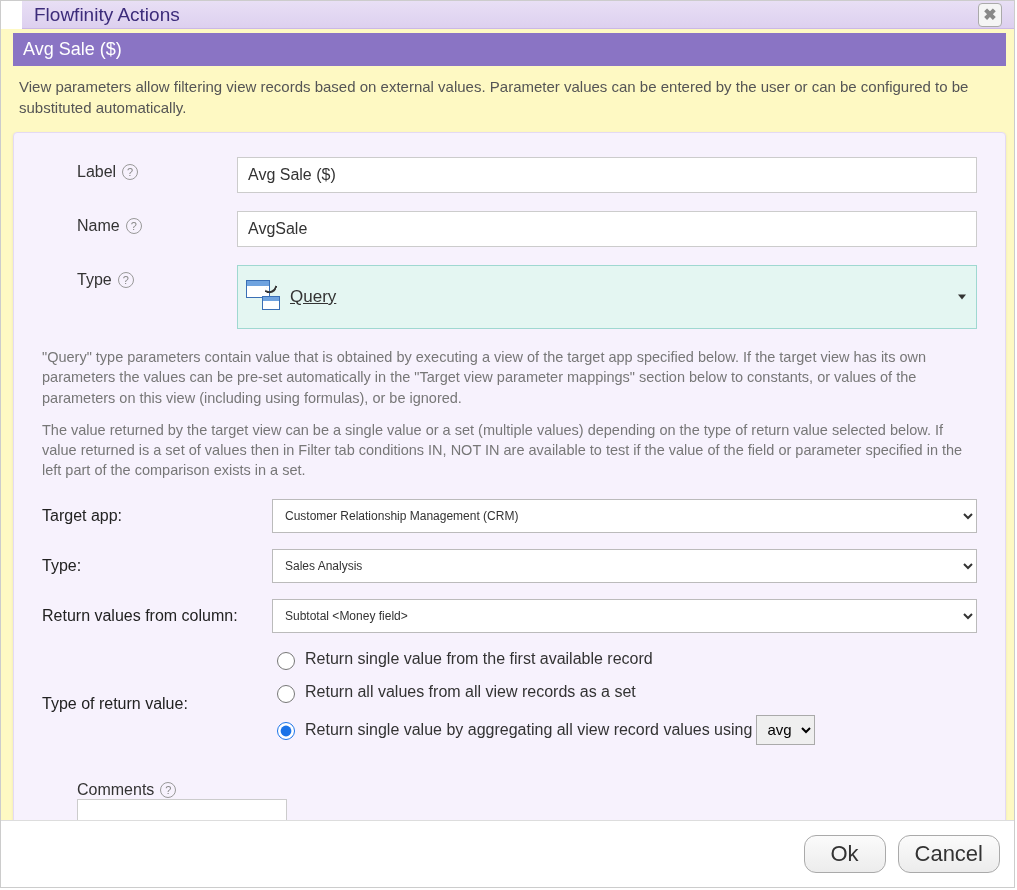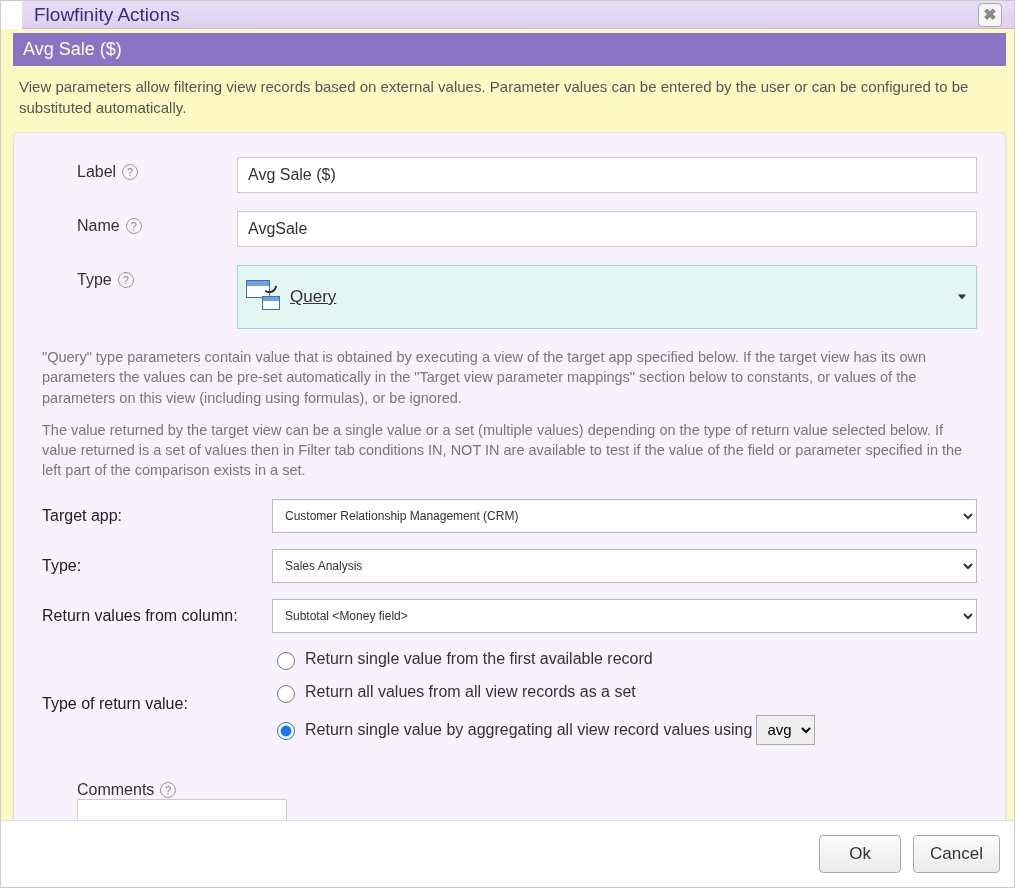--- a/index.html
+++ b/index.html
@@ -249,23 +249,23 @@
     border-top:1px solid #ddd;
     padding:14px 14px;
     display:flex;
     justify-content:flex-end;
     gap:12px;
     background:#fff;
   }
   .btn {
     min-width:82px;
     height:38px;
-    font-size:17px;
+    font-size:22px;
     border:1px solid #aaa;
-    border-radius:4px;
+    border-radius:12px;
     background:linear-gradient(#fbfbfb,#ececec);
     color:#333;
     cursor:pointer;
     display:flex;
     align-items:center;
     justify-content:center;
     padding:0 16px;
   }
   
   .dialog-body::-webkit-scrollbar { width:16px; }

